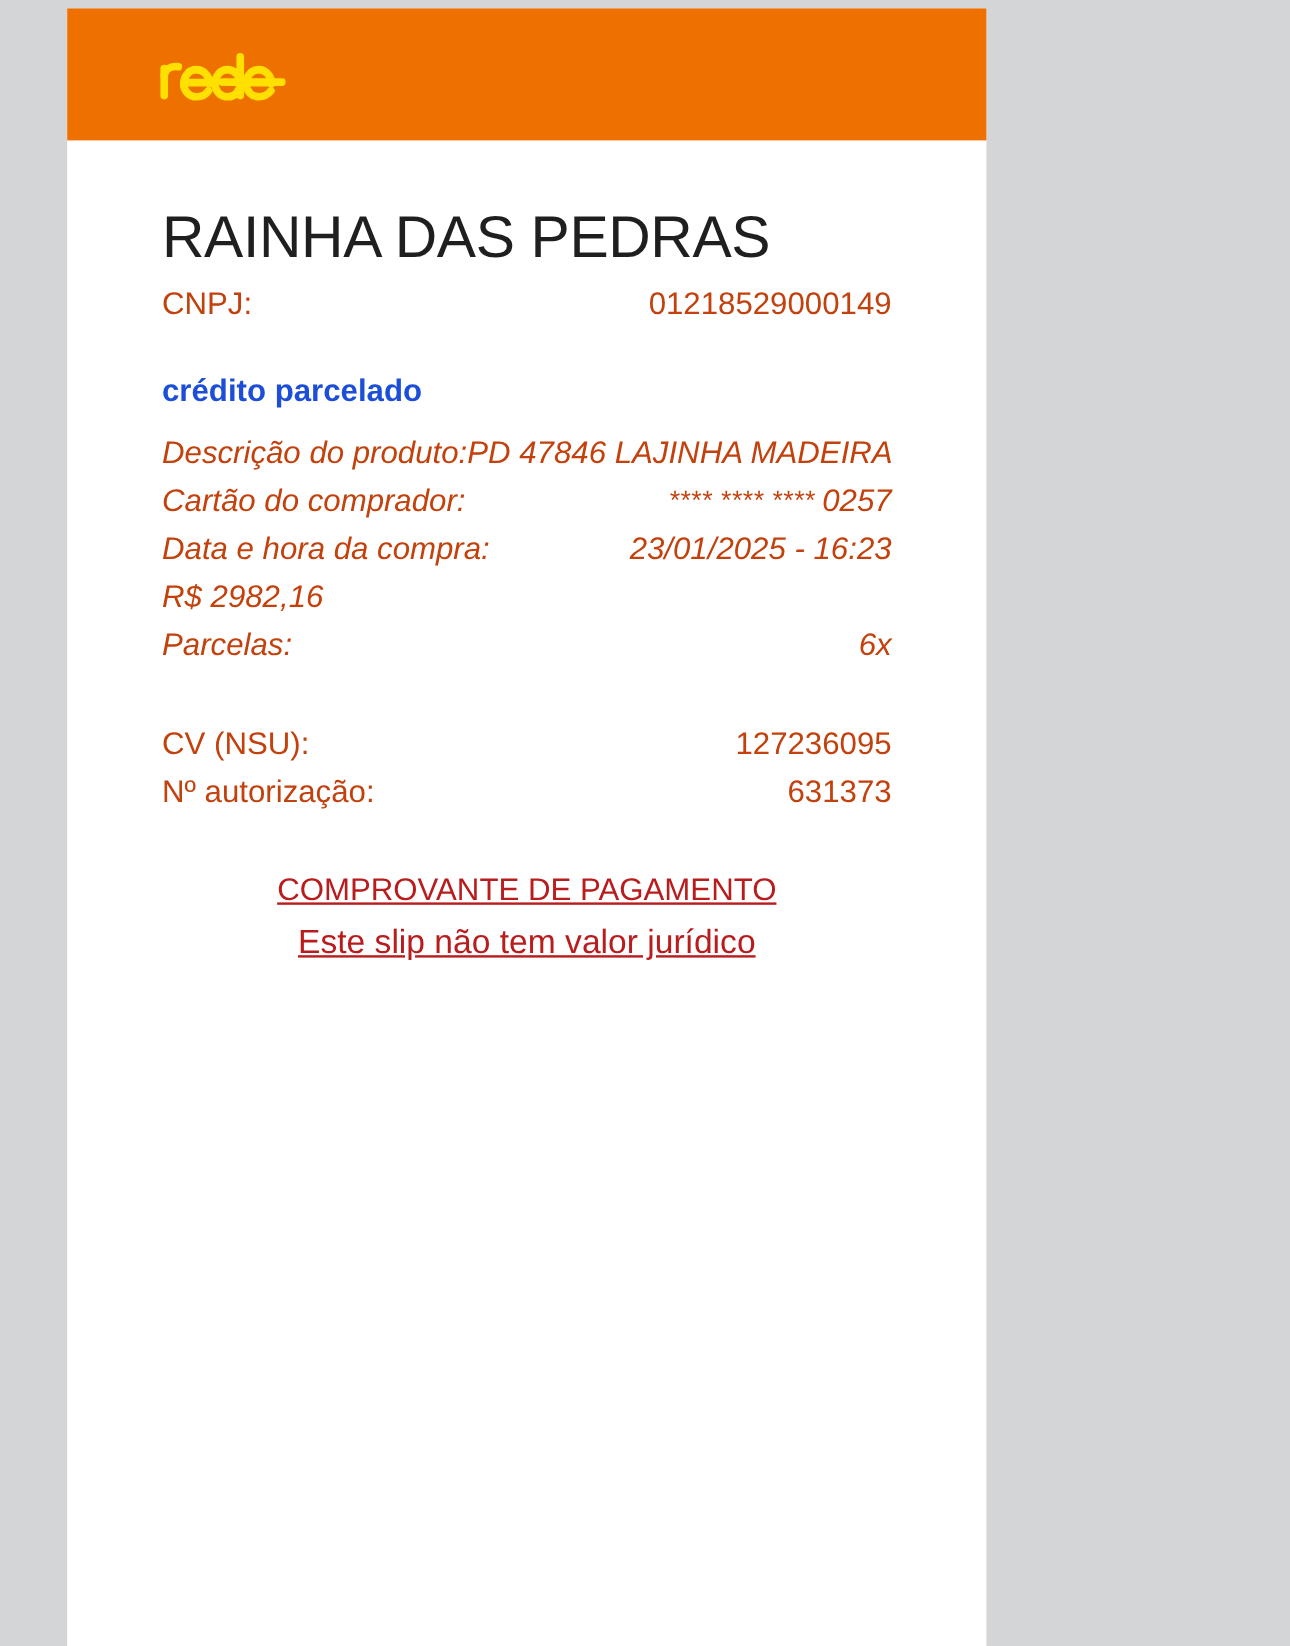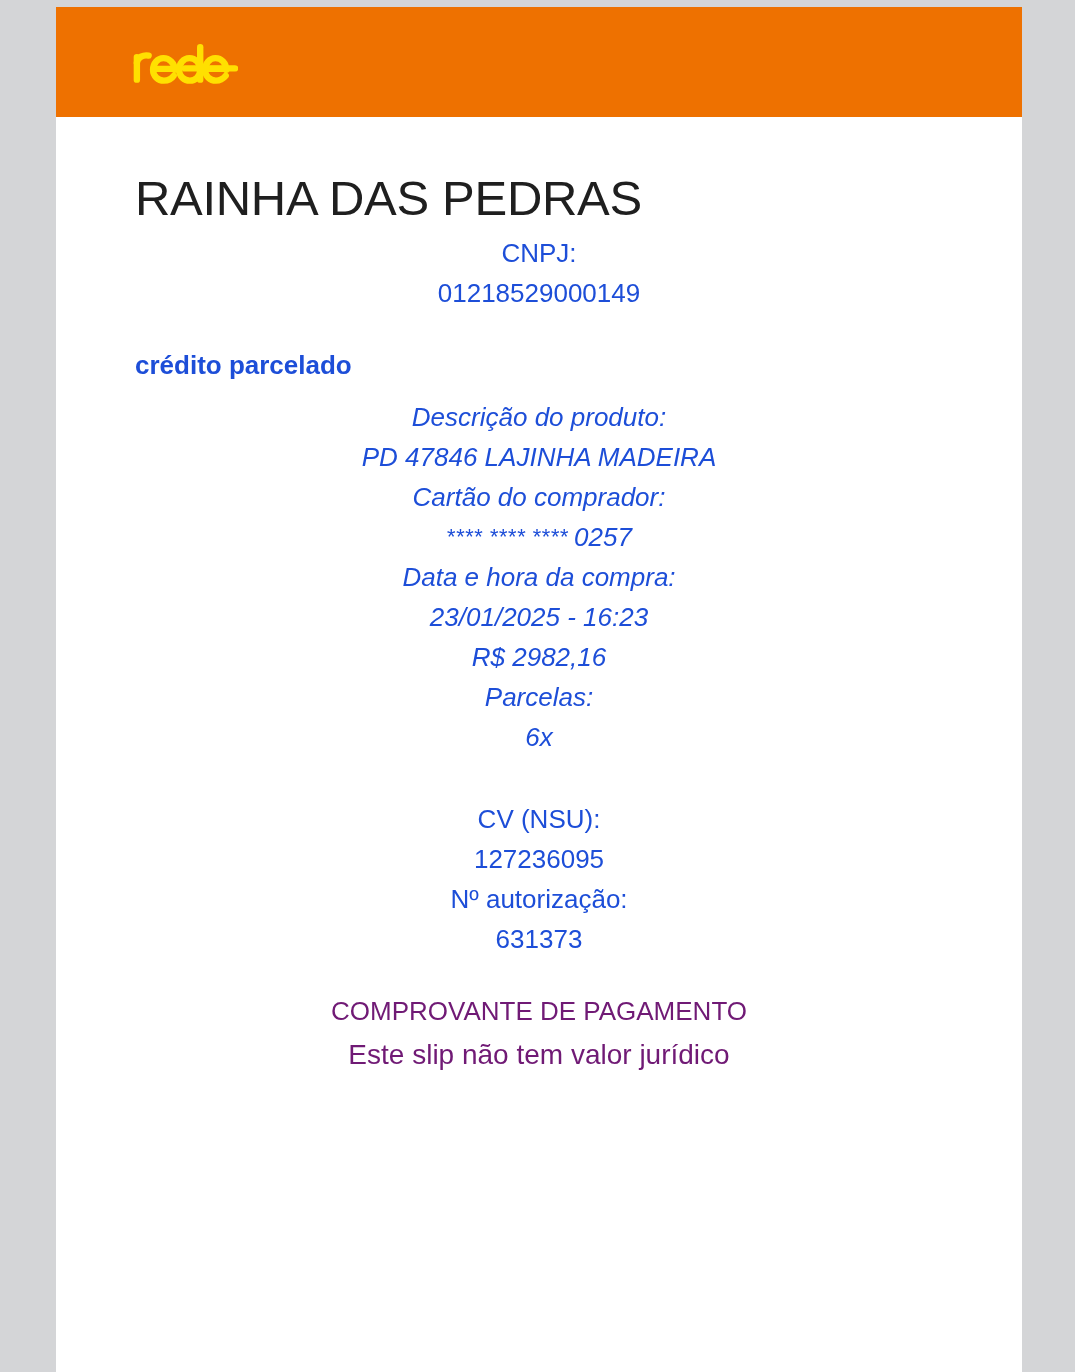--- a/index.html
+++ b/index.html
@@ -13,21 +13,21 @@
     background: #d4d5d7;
     font-family: "Liberation Sans", sans-serif;
     -webkit-font-smoothing: antialiased;
     overflow: hidden;
   }
 
   .receipt-card {
     position: absolute;
     left: 56px;
     top: 7px;
-    width: 966px;
+    width: 766px;
     min-height: 1365px;
     background: #ffffff;
     box-sizing: border-box;
   }
 
   
   .brand-header {
     height: 110px;
     background: #ee7100;
     position: relative;
@@ -56,24 +56,23 @@
     padding-top: 55px;
     line-height: 1.08;
     white-space: nowrap;
   }
 
   .row {
     display: flex;
     justify-content: space-between;
     align-items: center;
     font-size: 26px;
-    color: #1d4ed8;
+    color: #c2410c;
     line-height: 1.54;
     white-space: nowrap;
-    flex-direction: column;
   }
   .row .label { text-align: left; }
   .row .value { text-align: right; }
 
   .cnpj-row { margin-top: 8px; }
 
   .method-type {
     font-size: 26px;
     font-weight: bold;
     color: #1d4ed8;
@@ -87,23 +86,24 @@
 
   .mask-stars {
     font-size: 22px;
     letter-spacing: 0.5px;
     position: relative;
     top: -2px;
   }
   .mask-last { margin-left: 6px; }
 
   .footer-block {
-    margin-top: 32px;
+    margin-top: 42px;
     text-align: center;
-    color: #701a75;
+    color: #b91c1c;
+    text-decoration: underline;
   }
   .footer-line-main {
     font-size: 26px;
     line-height: 1.6;
   }
   .footer-line-sub {
     font-size: 28px;
     line-height: 1.6;
   }
 </style>

